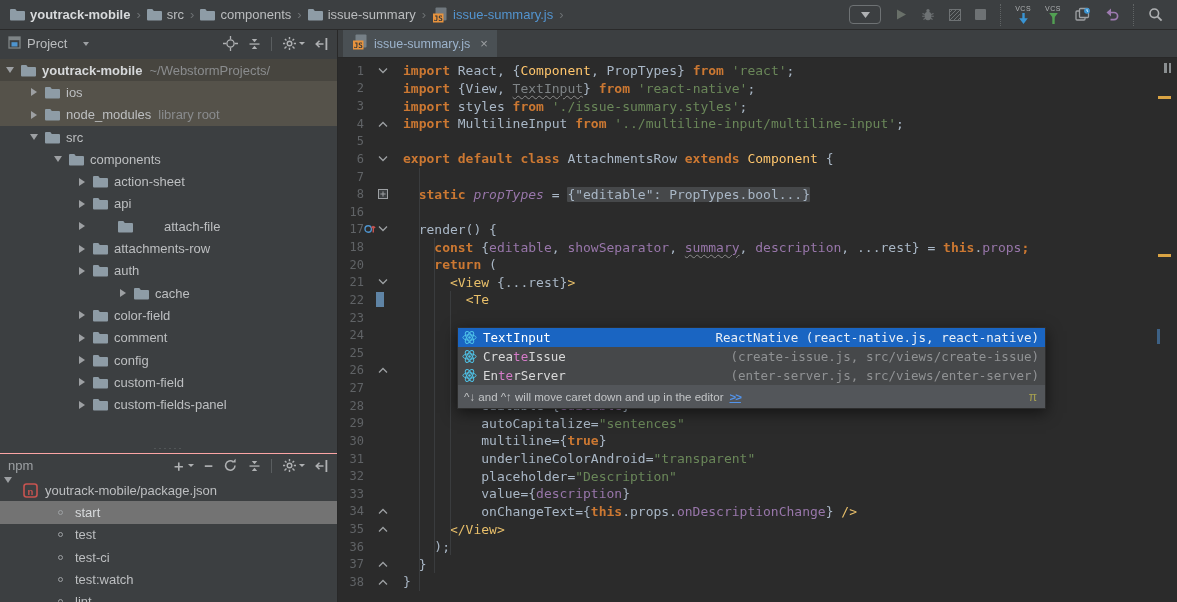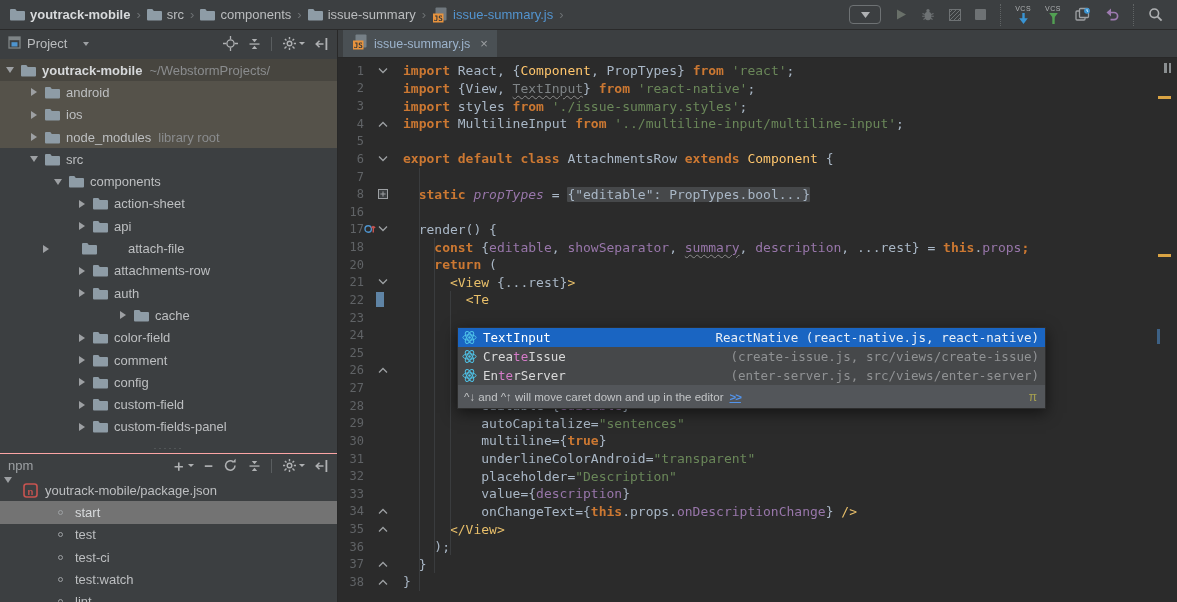--- a/index.html
+++ b/index.html
@@ -300,31 +300,20 @@
         </div>
         <div class="trow hl2" style="padding-left: 28px;">
           <span class="arrow">
             <span class="tri-right"></span>
           </span>
           <span class="ticon folder-orange" style="display: inline-flex; align-items: center;">
             <svg width="15" height="13" style="color:#8e9ca6">
               <path d="M0 2 Q0 1 1 1 H5.3 L6.8 3 H14 Q15 3 15 4 V11.5 Q15 12.5 14 12.5 H1 Q0 12.5 0 11.5 Z" fill="currentColor"></path>
             </svg>
           </span>
-          <span class="t-label">android</span>
-        </div>
-        <div class="trow hl2" style="padding-left: 28px;">
-          <span class="arrow">
-            <span class="tri-right"></span>
-          </span>
-          <span class="ticon folder-orange" style="display: inline-flex; align-items: center;">
-            <svg width="15" height="13" style="color:#8e9ca6">
-              <path d="M0 2 Q0 1 1 1 H5.3 L6.8 3 H14 Q15 3 15 4 V11.5 Q15 12.5 14 12.5 H1 Q0 12.5 0 11.5 Z" fill="currentColor"></path>
-            </svg>
-          </span>
           <span class="t-label">ios</span>
         </div>
         <div class="trow hl2" style="padding-left: 28px;">
           <span class="arrow">
             <span class="tri-right"></span>
           </span>
           <span class="ticon folder-gray" style="display: inline-flex; align-items: center;">
             <svg width="15" height="13" style="color:#8e9ca6">
               <path d="M0 2 Q0 1 1 1 H5.3 L6.8 3 H14 Q15 3 15 4 V11.5 Q15 12.5 14 12.5 H1 Q0 12.5 0 11.5 Z" fill="currentColor"></path>
             </svg>
@@ -369,21 +358,21 @@
           <span class="arrow">
             <span class="tri-right"></span>
           </span>
           <span class="ticon folder-gray" style="display: inline-flex; align-items: center;">
             <svg width="15" height="13" style="color:#8e9ca6">
               <path d="M0 2 Q0 1 1 1 H5.3 L6.8 3 H14 Q15 3 15 4 V11.5 Q15 12.5 14 12.5 H1 Q0 12.5 0 11.5 Z" fill="currentColor"></path>
             </svg>
           </span>
           <span class="t-label">api</span>
         </div>
-        <div class="trow" style="padding-left: 40px; gap: 25px;">
+        <div class="trow" style="padding-left: 76px; gap: 25px;">
           <span class="arrow">
             <span class="tri-right"></span>
           </span>
           <span class="ticon folder-gray" style="display: inline-flex; align-items: center;">
             <svg width="15" height="13" style="color:#8e9ca6">
               <path d="M0 2 Q0 1 1 1 H5.3 L6.8 3 H14 Q15 3 15 4 V11.5 Q15 12.5 14 12.5 H1 Q0 12.5 0 11.5 Z" fill="currentColor"></path>
             </svg>
           </span>
           <span class="t-label">attach-file</span>
         </div>

